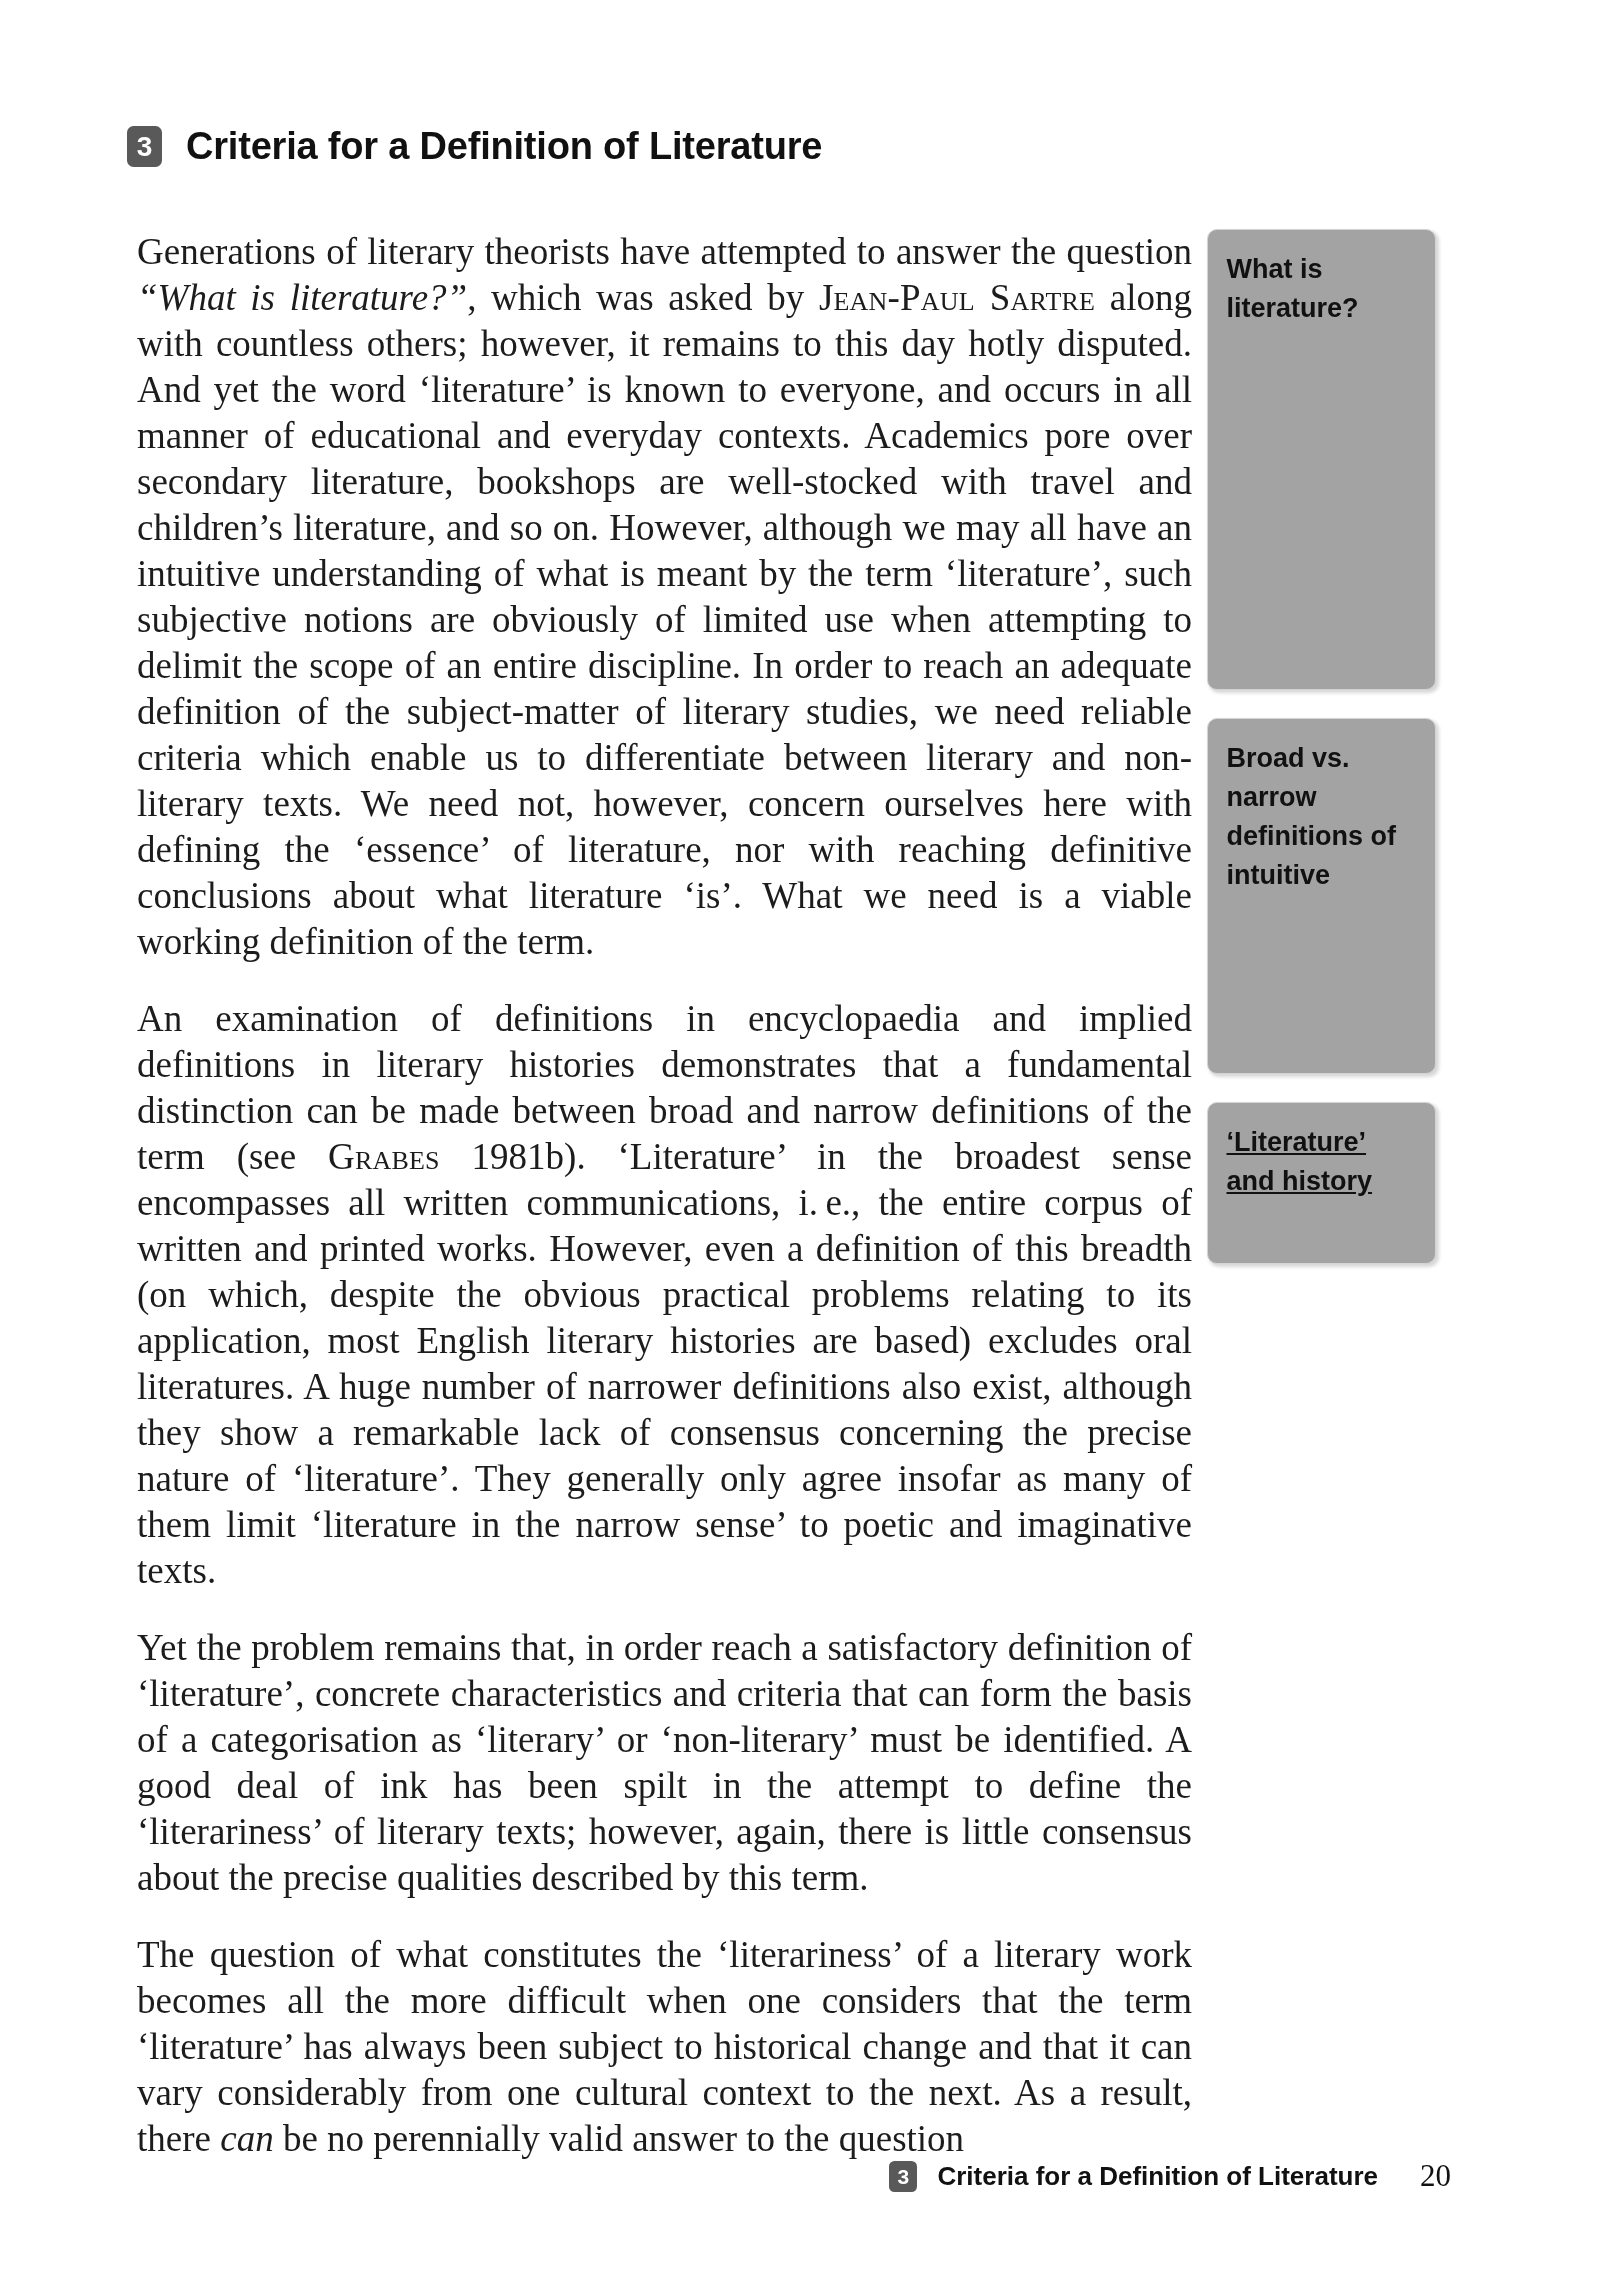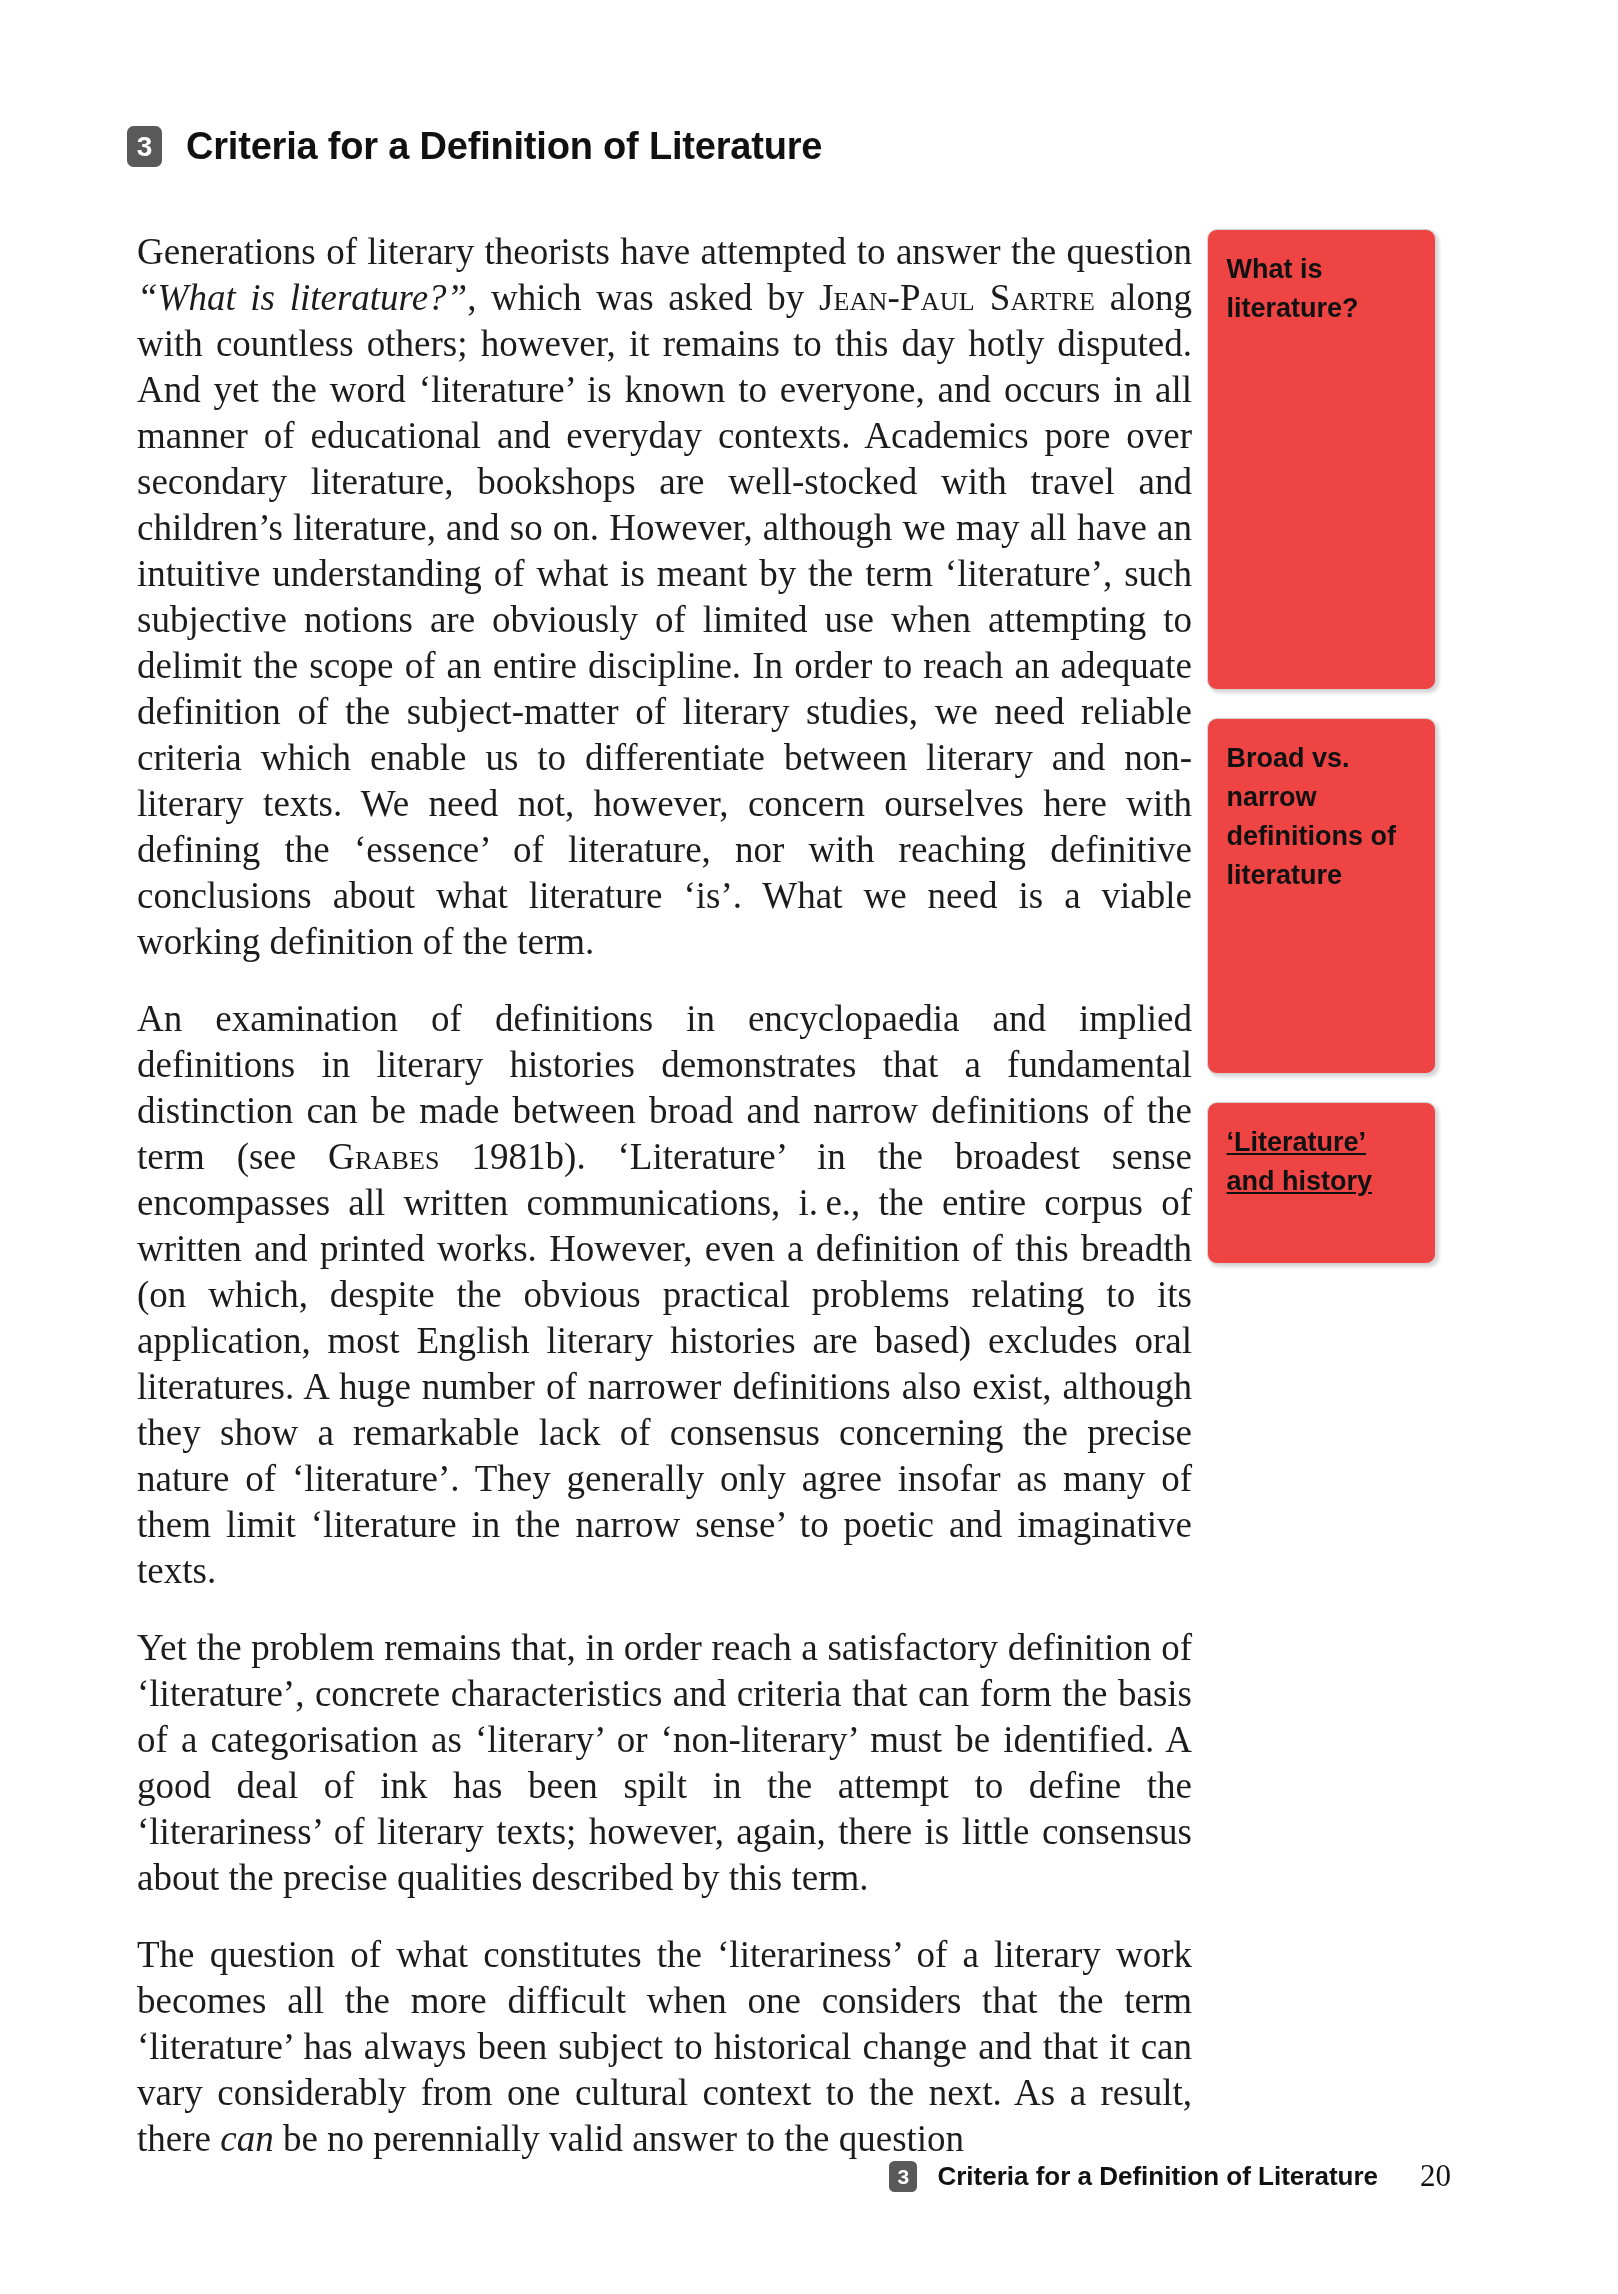--- a/index.html
+++ b/index.html
@@ -82,21 +82,21 @@
   .notes-col {
     position: absolute;
     left: 1207px;
     top: 229px;
     width: 229px;
   }
   .note {
     position: relative;
     box-sizing: border-box;
     width: 229px;
-    background: #ef4444;
+    background: #a3a3a3;
     border: 0.9px solid #d4d4d4;
     border-radius: 10px;
     padding: 20px 16.6px 16.6px 18.5px;
     margin-bottom: 0;
     box-shadow: 2.8px 2.8px 3.7px rgba(0,0,0,0.16);
     font-family: "Liberation Sans", sans-serif;
     font-weight: bold;
     font-size: 27px;
     line-height: 39px;
     color: #111111;
@@ -161,21 +161,21 @@
     <p class="para">An examination of definitions in encyclopaedia and implied definitions in literary histories demonstrates that a fundamental distinction can be made between broad and narrow definitions of the term (see <span class="sc">Grabes</span> 1981b). ‘Literature’ in the broadest sense encompasses all written communications, i. e., the entire corpus of written and printed works. However, even a definition of this breadth (on which, despite the obvious practical problems relating to its application, most English literary histories are based) excludes oral literatures. A huge number of narrower definitions also exist, although they show a remarkable lack of consensus concerning the precise nature of ‘literature’. They generally only agree insofar as many of them limit ‘literature in the narrow sense’ to poetic and imaginative texts.</p>
     <p class="para">Yet the problem remains that, in order reach a satisfactory definition of ‘literature’, concrete characteristics and criteria that can form the basis of a categorisation as ‘literary’ or ‘non-literary’ must be identified. A good deal of ink has been spilt in the attempt to define the ‘literariness’ of literary texts; however, again, there is little consensus about the precise qualities described by this term.</p>
     <p class="para">The question of what constitutes the ‘literariness’ of a literary work becomes all the more difficult when one considers that the term ‘literature’ has always been subject to historical change and that it can vary considerably from one cultural context to the next. As a result, there <span class="it">can</span> be no perennially valid answer to the question</p>
   </div>
 
   <div class="notes-col">
     <div class="note n1">
       <span>What is literature?</span>
     </div>
     <div class="note n2">
-      <span>Broad vs. narrow definitions of literature</span>
+      <span>Broad vs. narrow definitions of intuitive</span>
     </div>
     <div class="note n4">
       <span>‘Literature’ and history</span>
     </div>
   </div>
 
   <div class="footer">
     <div class="footer-badge">3</div>
     <div class="footer-title">Criteria for a Definition of Literature</div>
     <div class="footer-page">20</div>

